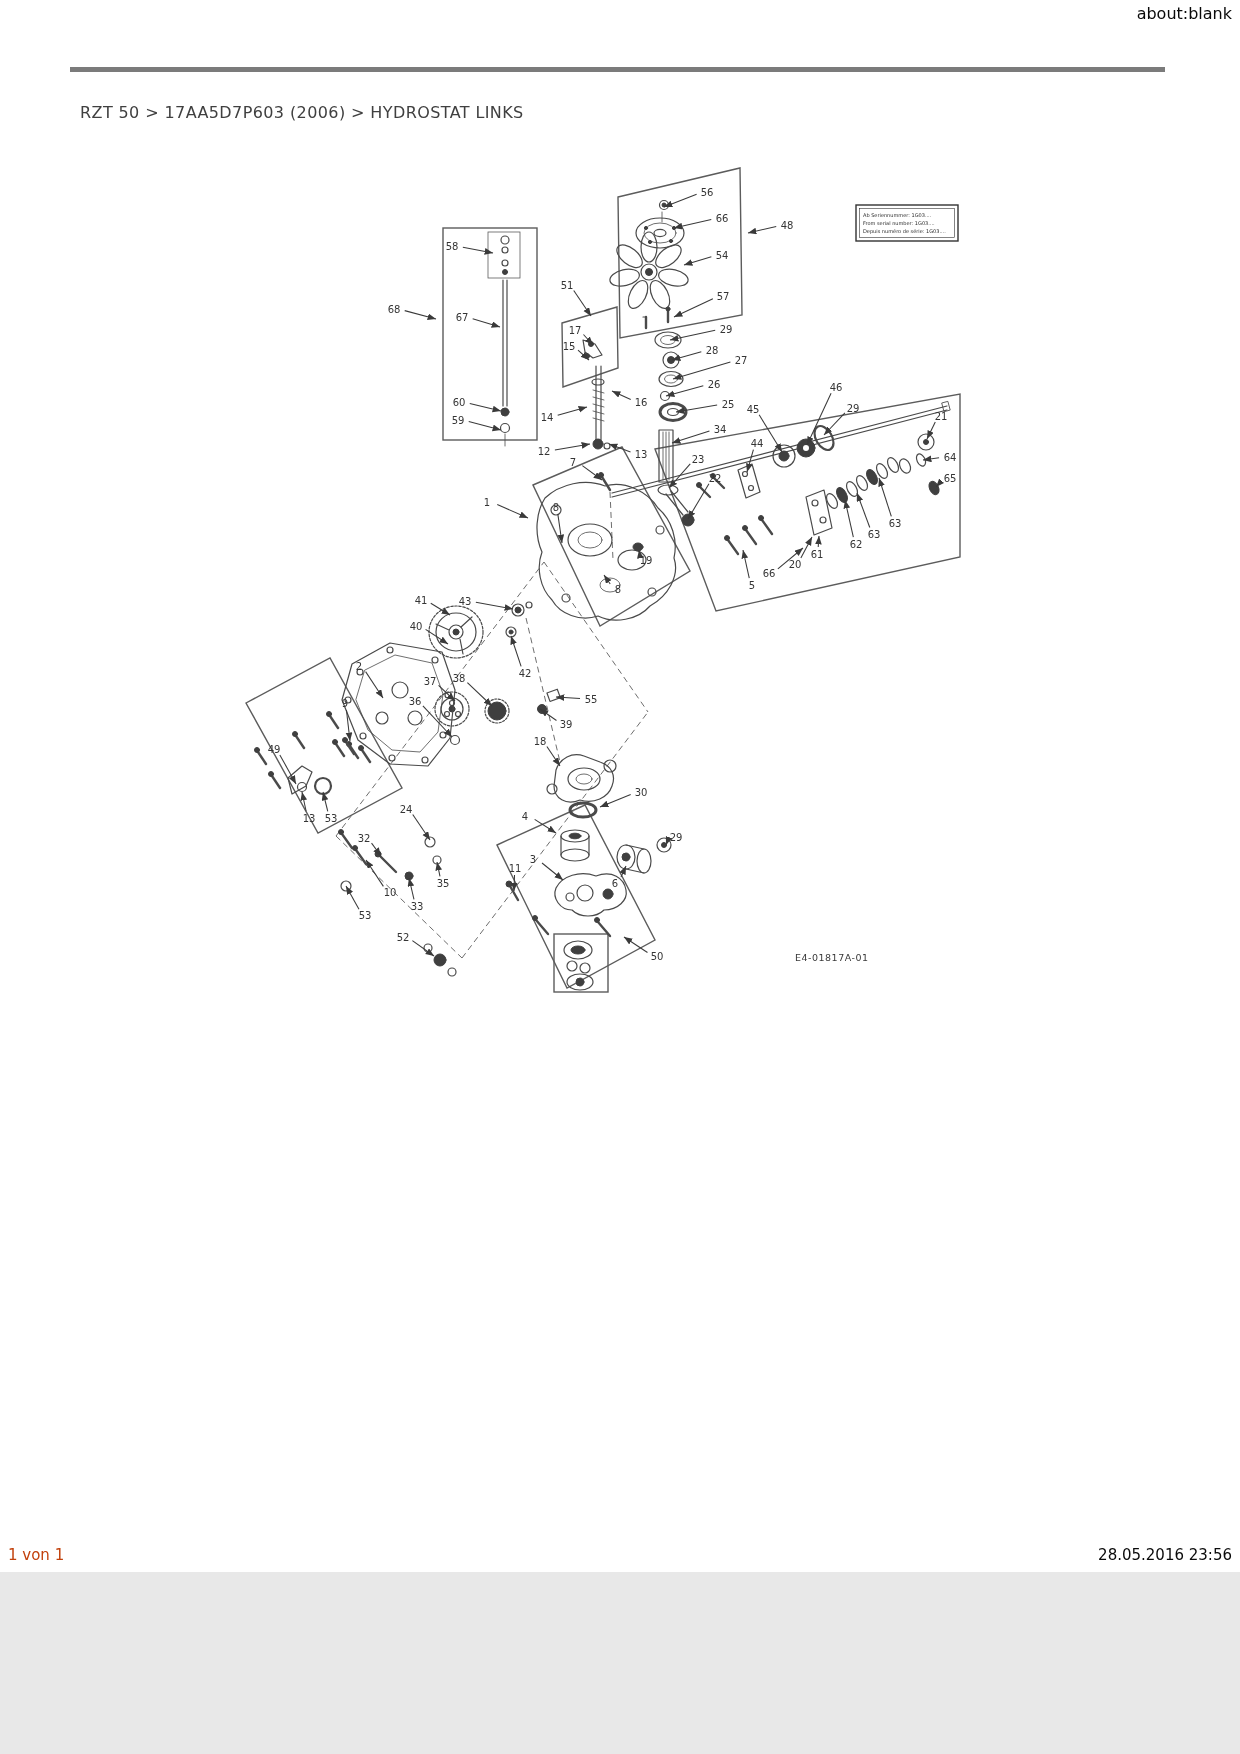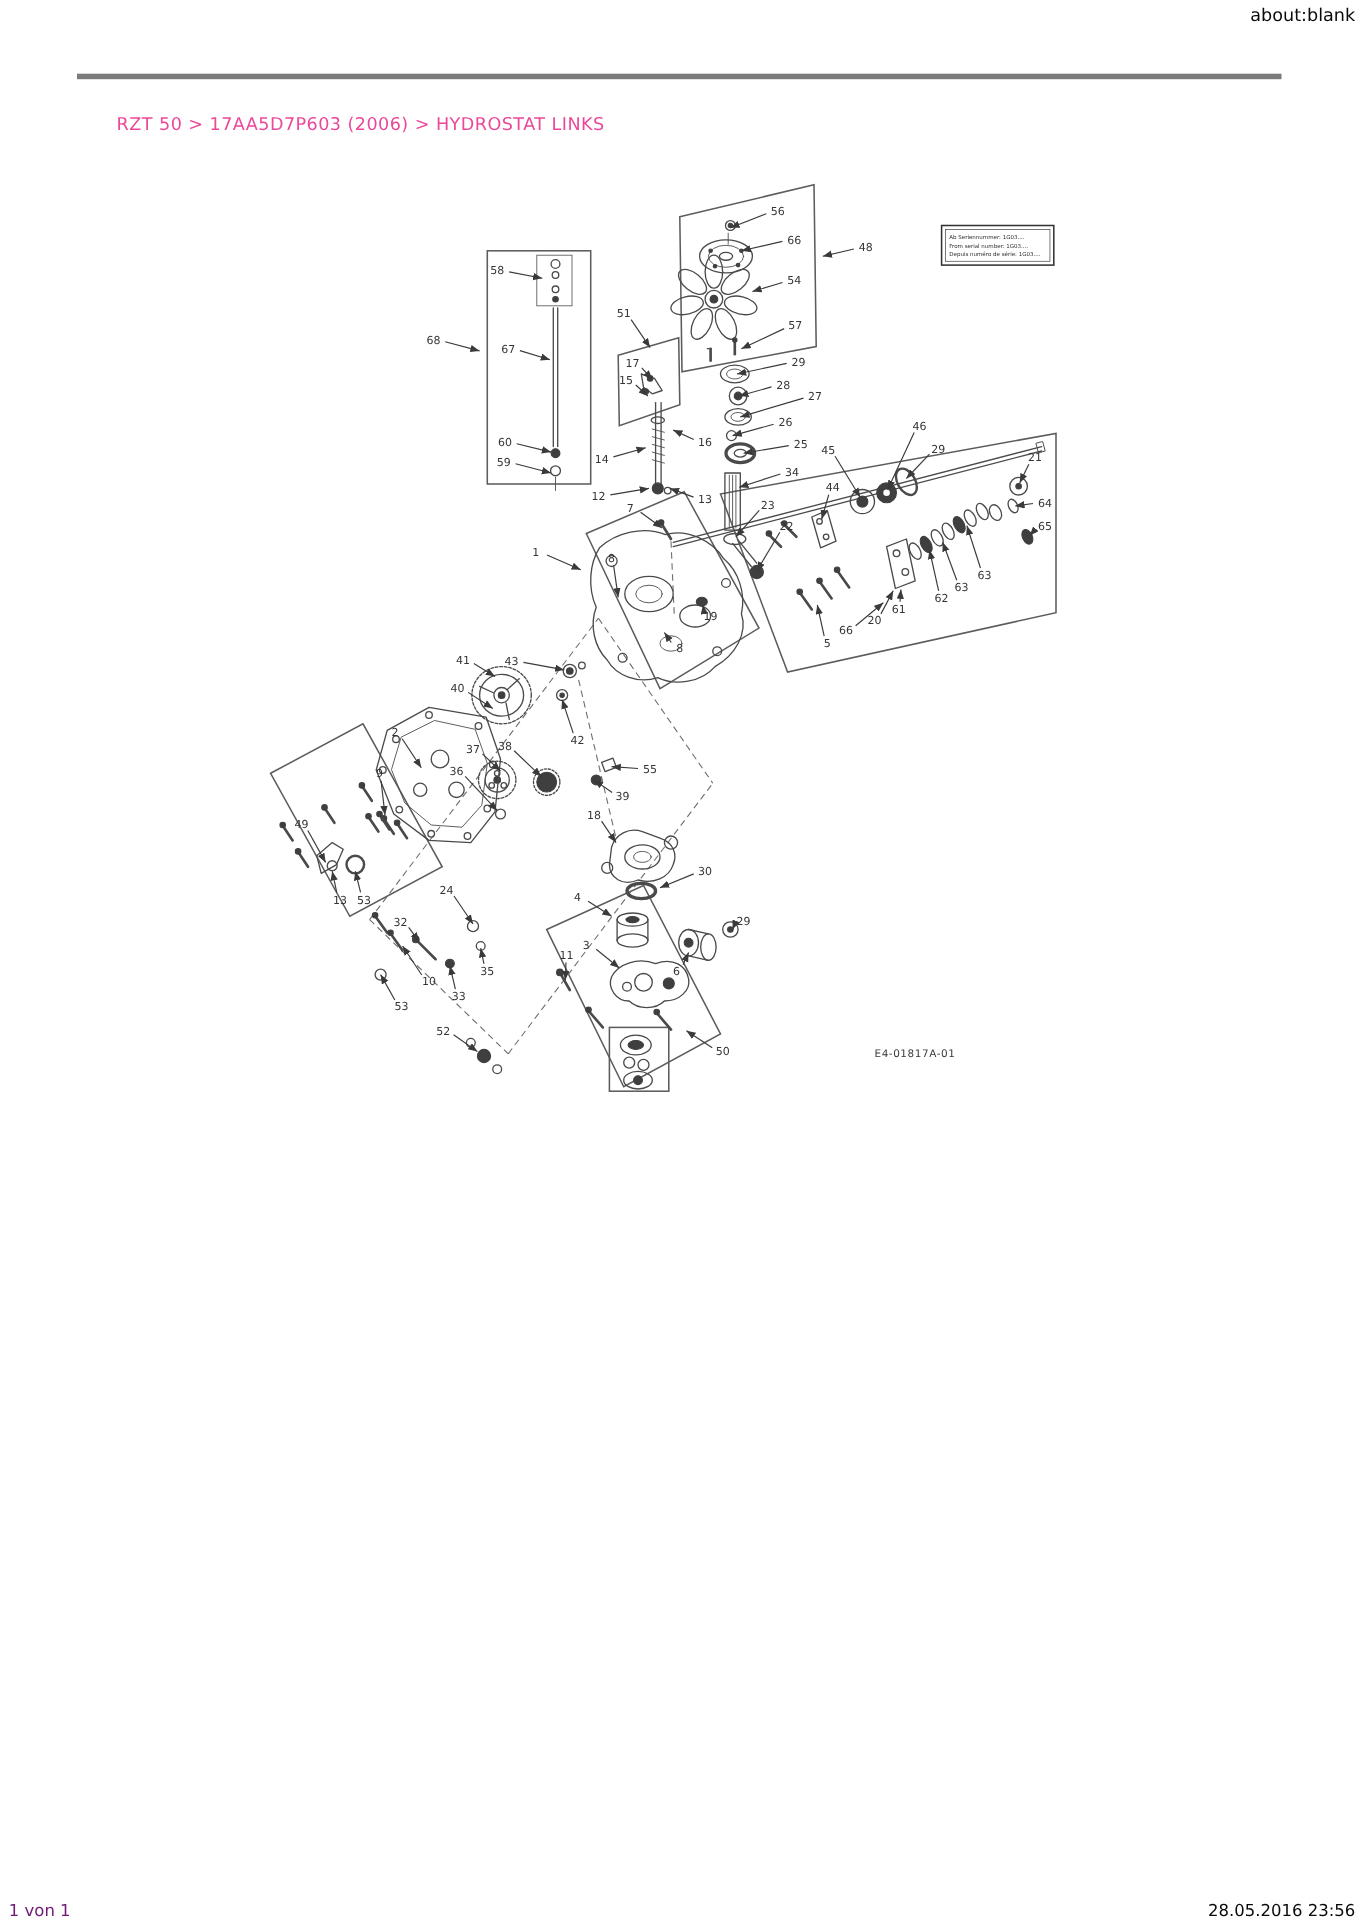--- a/index.html
+++ b/index.html
@@ -1,21 +1,21 @@
 <!DOCTYPE html>
 <html><head>
 <meta charset="utf-8">
 <style>
   html,body{margin:0;padding:0;background:#e8e8e8;}
-  #page{position:relative;width:1240px;height:1754px;background:#ffffff;margin:0 auto;
+  #page{position:relative;width:1240px;height:1572px;background:#ffffff;margin:0 auto;
         font-family:"DejaVu Sans",sans-serif;color:#111;overflow:hidden;}
   .hdr-url{position:absolute;top:4px;right:8px;font-size:16px;color:#0a0a0a;}
   .top-rule{position:absolute;left:70px;top:67px;width:1095px;height:5px;background:#7b7b7b;}
-  .breadcrumb{position:absolute;left:80px;top:103px;font-size:16px;letter-spacing:0.4px;color:#ec4899;margin-left:26px;}
-  .ftr-left{position:absolute;left:8px;bottom:8px;font-size:15px;color:#701a75;}
+  .breadcrumb{position:absolute;left:80px;top:103px;font-size:16px;letter-spacing:0.4px;color:#404040;}
+  .ftr-left{position:absolute;left:8px;bottom:8px;font-size:15px;color:#c2410c;}
   .ftr-right{position:absolute;right:8px;bottom:8px;font-size:15px;color:#0a0a0a;}
   #diagram-svg{position:absolute;left:0;top:0;}
   .panel{stroke:#5c5c5c;fill:none;stroke-width:1.4;stroke-linejoin:miter;}
   .part{stroke:#4a4a4a;fill:none;stroke-width:1.2;stroke-linecap:round;stroke-linejoin:round;}
   .pdark{fill:#3f3f3f;stroke:#3f3f3f;stroke-width:1;}
   .pwhite{fill:#ffffff;stroke:#4a4a4a;stroke-width:1.2;}
   .dash{stroke:#6e6e6e;stroke-width:1;stroke-dasharray:6 4;fill:none;}
   .thin{stroke-width:0.8;}
   .thick{stroke-width:2.4;}
   .leader{stroke:#3a3a3a;stroke-width:1.05;}

